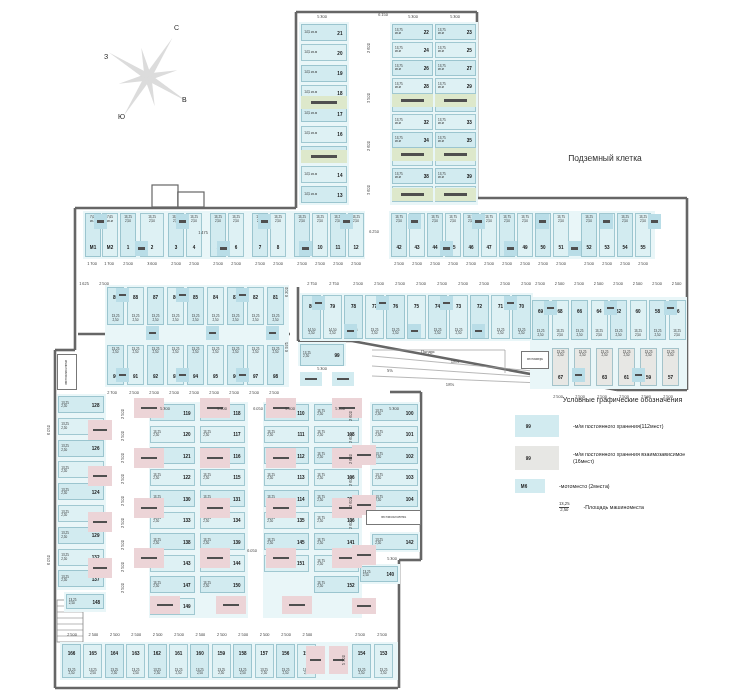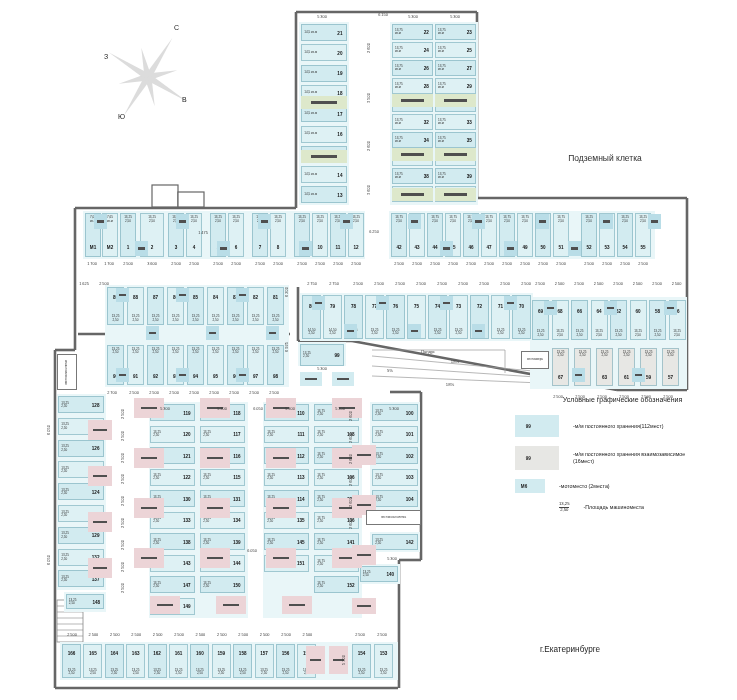--- a/index.html
+++ b/index.html
@@ -114,21 +114,20 @@
         <div class="leg-item">
           <div class="leg-frac">
             <div class="up">13,25</div>
             <div class="low">2,50</div>
           </div>
           <div class="leg-text">-Площадь машиноместа</div>
         </div>
       </div>
   </div>
   <div id="main-title">
-    <div>г.Екатеринбурге</div>
   </div>
 <div class="underlay" style="left: 83px; top: 211px; width: 282px; height: 48px;"></div>
     <div class="underlay" style="left: 389px; top: 211px; width: 266px; height: 48px;"></div>
     <div class="underlay" style="left: 299px; top: 22px; width: 50px; height: 183px;"></div>
     <div class="underlay" style="left: 390px; top: 22px; width: 88px; height: 183px;"></div>
     <div class="underlay" style="left: 105px; top: 285px; width: 184px; height: 102px;"></div>
     <div class="underlay" style="left: 300px; top: 293px; width: 233px; height: 48px;"></div>
     <div class="underlay" style="left: 530px; top: 297px; width: 157px; height: 92px;"></div>
     <div class="underlay" style="left: 57px; top: 394px; width: 49px; height: 196px;"></div>
     <div class="underlay" style="left: 64px; top: 592px; width: 42px; height: 20px;"></div>

